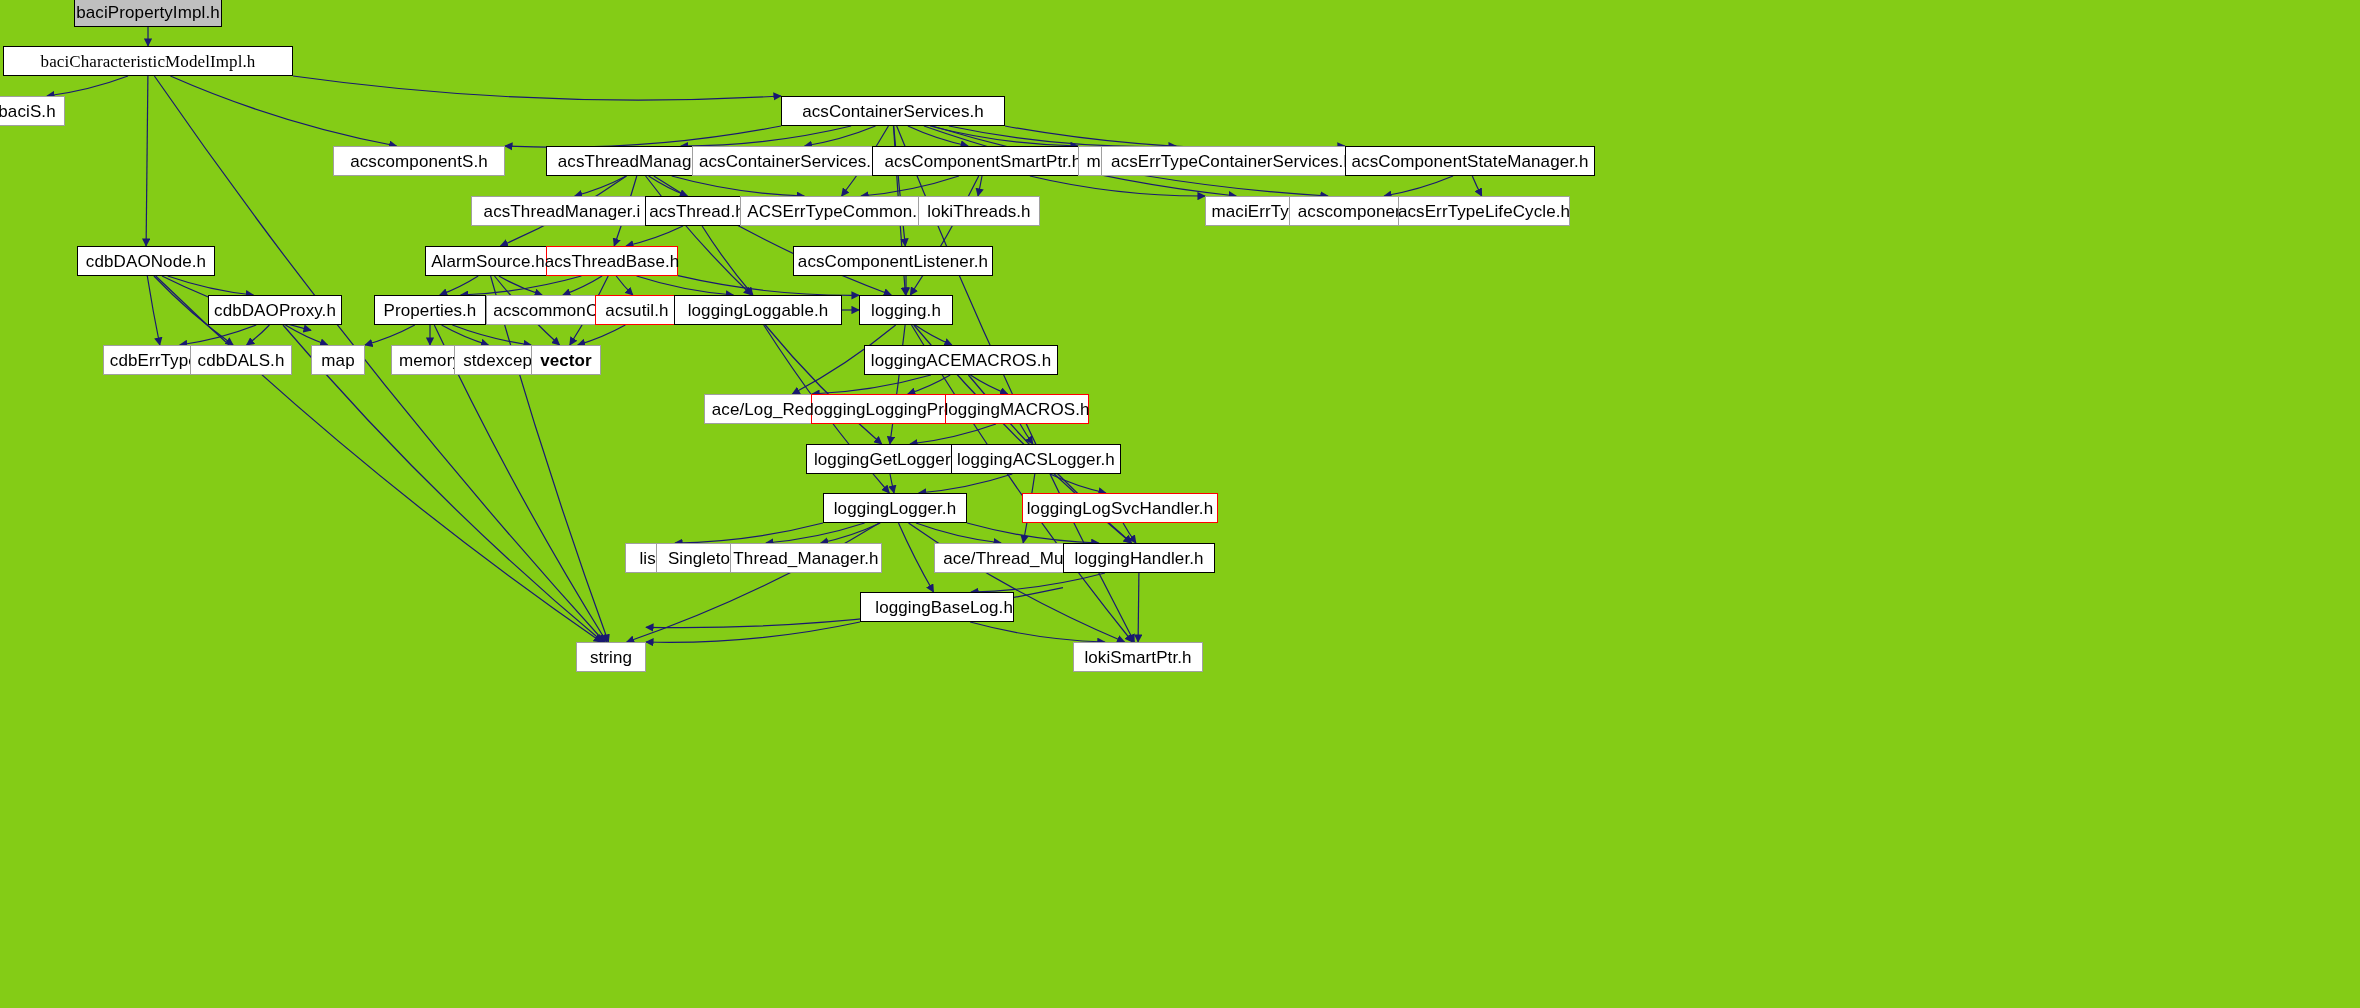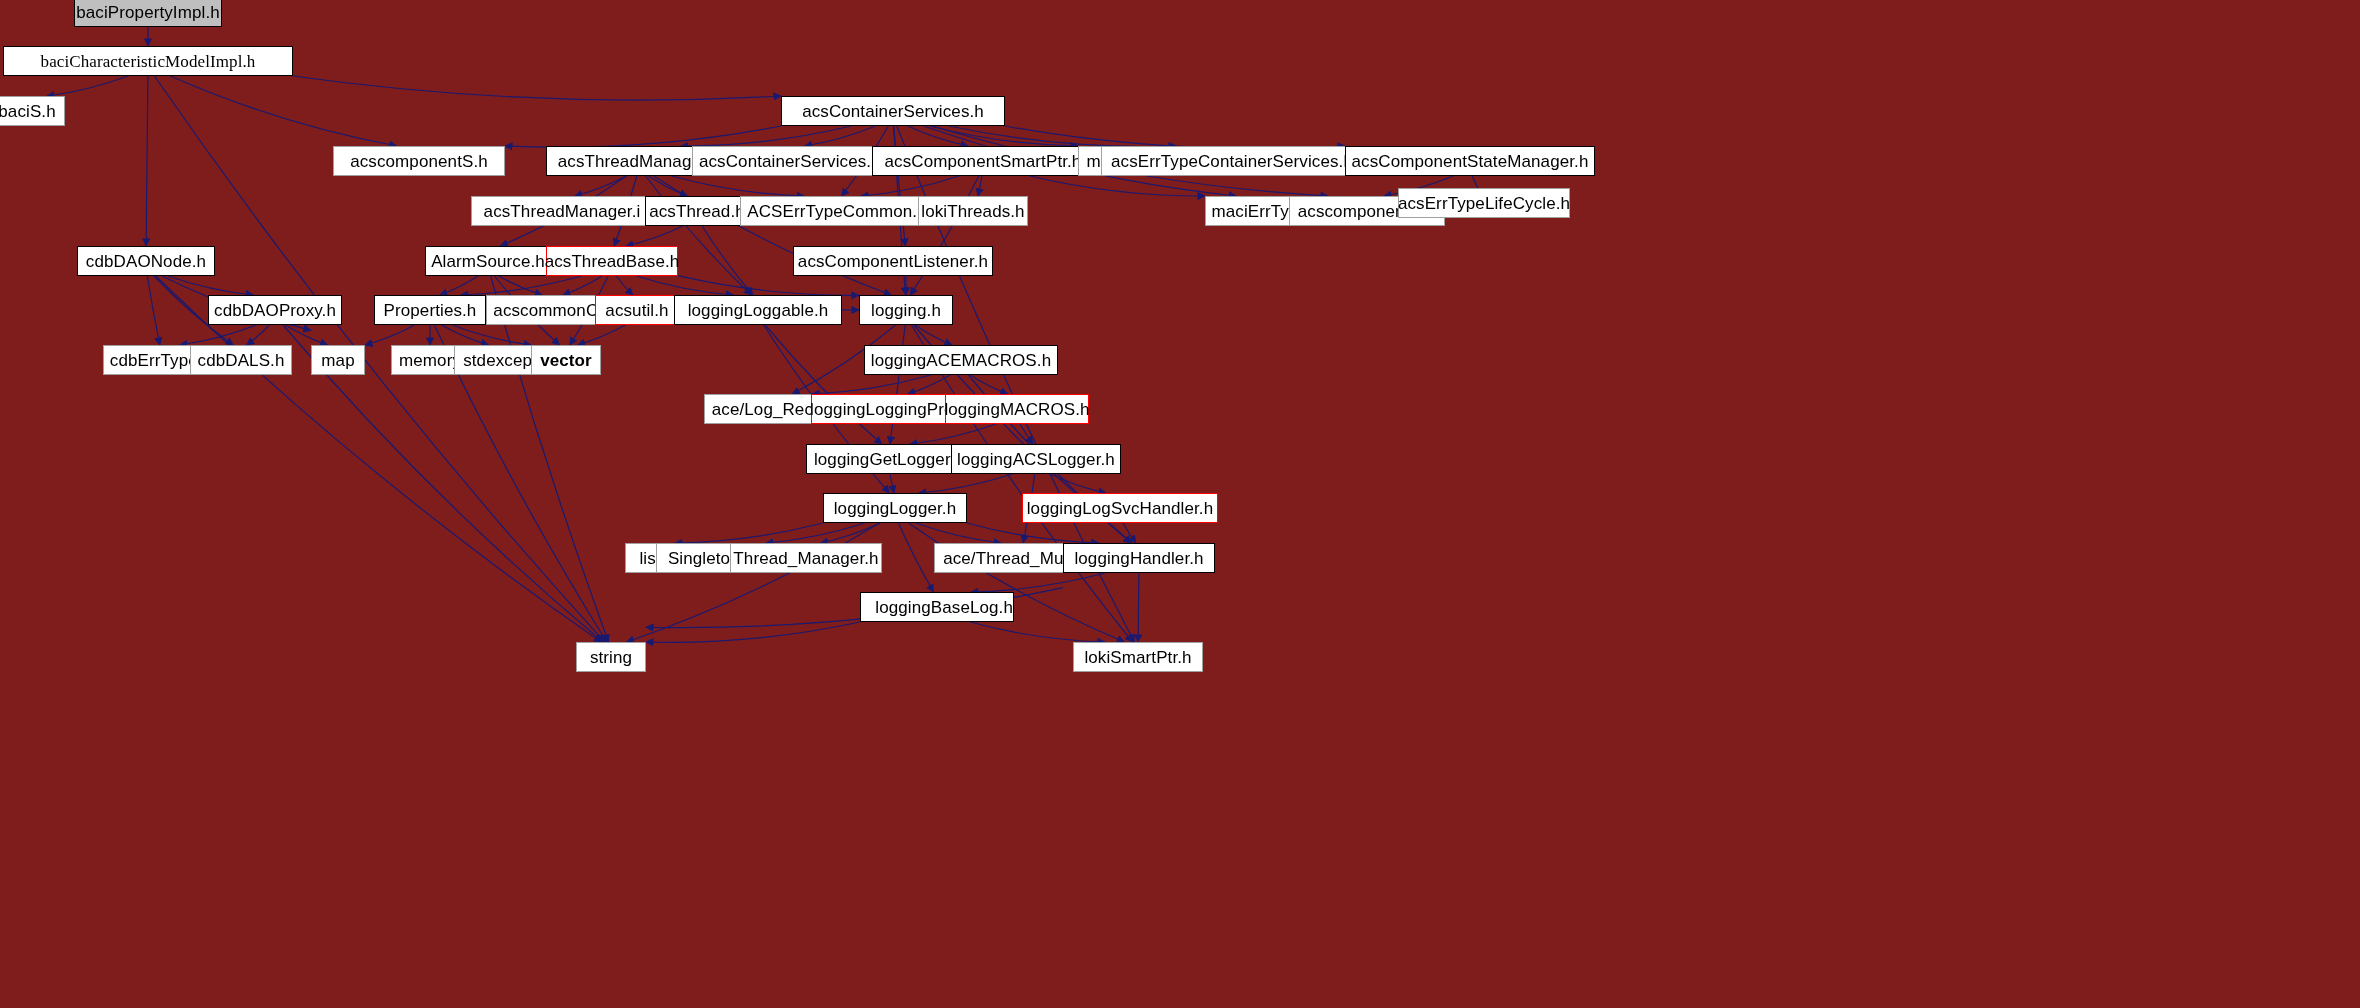--- a/index.html
+++ b/index.html
@@ -5,21 +5,21 @@
 <style>
   html, body {
     margin: 0;
     padding: 0;
     background: #ffffff;
   }
   #canvas {
     position: relative;
     width: 2360px;
     height: 1008px;
-    background: #7f1d1d;
+    background: #84cc16;
     font-family: "Liberation Sans", sans-serif;
     overflow: hidden;
   }
   #edge-layer {
     position: absolute;
     left: 0; top: 0;
     width: 2360px;
     height: 1008px;
     pointer-events: none;
   }
@@ -184,30 +184,30 @@
       </div>
       <div class="node grey" style="width: 182px; left: 471px; top: 196px;">
         <span class="lbl">acsThreadManager.i</span>
       </div>
       <div class="node black" style="width: 104px; left: 645px; top: 196px;">
         <span class="lbl">acsThread.h</span>
       </div>
       <div class="node grey" style="width: 194px; left: 740px; top: 196px;">
         <span class="lbl">ACSErrTypeCommon.h</span>
       </div>
-      <div class="node grey" style="width: 110px; left: 918px; top: 196px;">
+      <div class="node grey" style="width: 122px; left: 918px; top: 196px;">
         <span class="lbl">lokiThreads.h</span>
       </div>
       <div class="node grey" style="width: 124px; left: 1205px; top: 196px;">
         <span class="lbl">maciErrType.h</span>
       </div>
       <div class="node grey" style="width: 156px; left: 1289px; top: 196px;">
         <span class="lbl">acscomponentC.h</span>
       </div>
-      <div class="node grey" style="width: 172px; left: 1398px; top: 188px; text-align: center;">
+      <div class="node grey" style="width: 172px; left: 1398px; top: 196px; text-align: center;">
         <span class="lbl">acsErrTypeLifeCycle.h</span>
       </div>
       <div class="node black" style="width: 138px; left: 77px; top: 246px;">
         <span class="lbl">cdbDAONode.h</span>
       </div>
       <div class="node black" style="width: 126px; left: 425px; top: 246px;">
         <span class="lbl">AlarmSource.h</span>
       </div>
       <div class="node red" style="width: 132px; left: 546px; top: 246px;">
         <span class="lbl">acsThreadBase.h</span>

